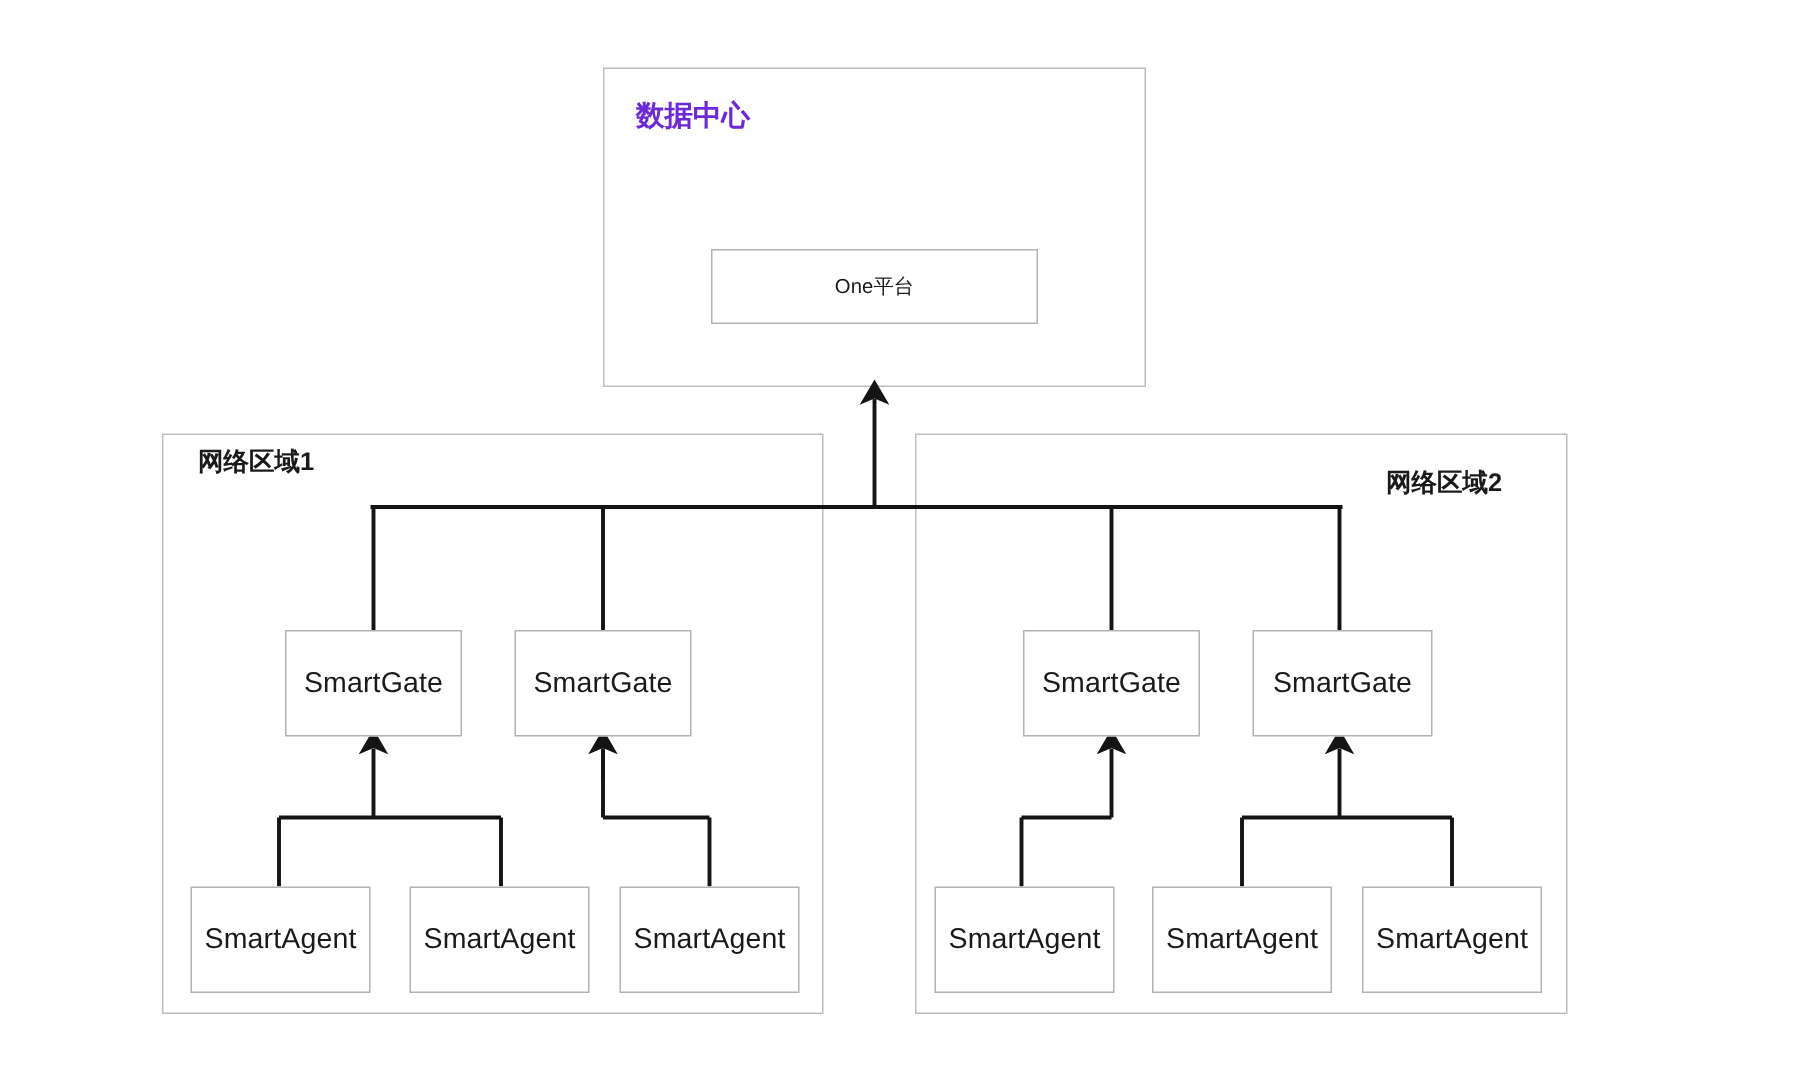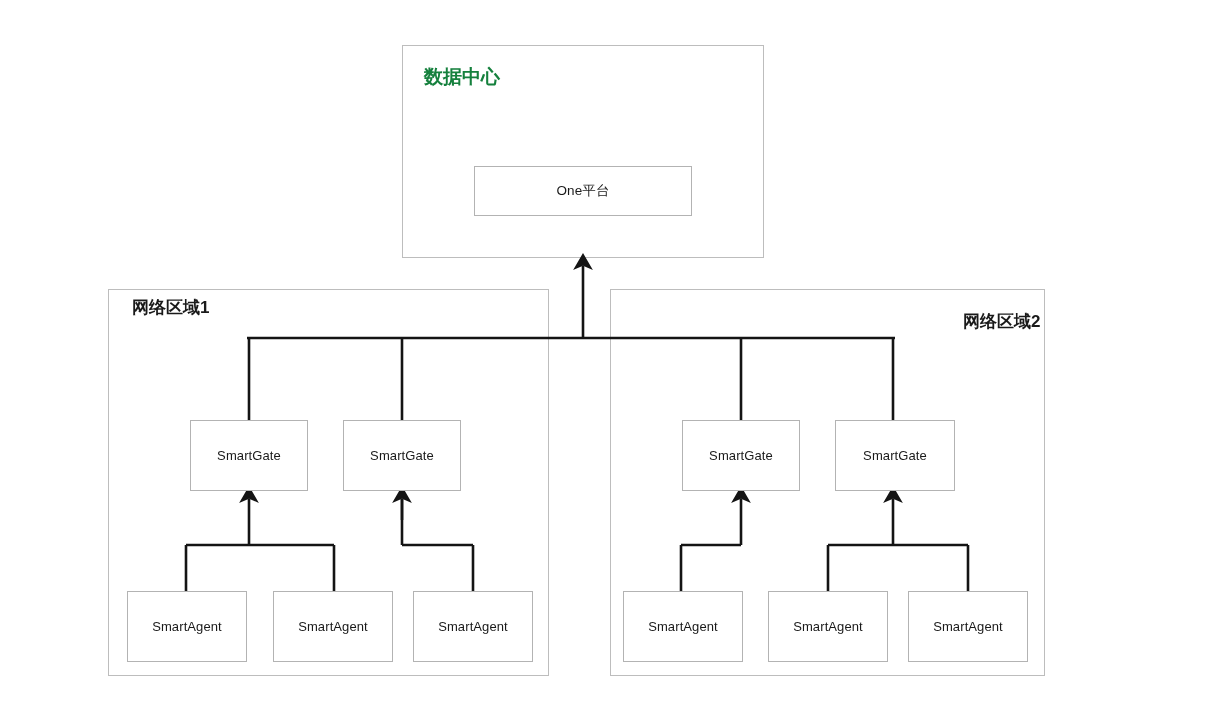--- a/index.html
+++ b/index.html
@@ -42,26 +42,26 @@
     font-weight: bold;
     font-size: 17px;
     color: #1a1a1a;
     white-space: nowrap;
     z-index: 4;
   }
   .dc-title {
     position: absolute;
     font-weight: bold;
     font-size: 19px;
-    color: #15803d;
+    color: #6d28d9;
     white-space: nowrap;
     z-index: 4;
   }
   .node-label {
-    font-size: 13px;
+    font-size: 19px;
     line-height: 1;
     letter-spacing: 0.1px;
     white-space: nowrap;
   }
   .node-label.platform {
     font-size: 13.5px;
   }
   #edge-layer {
     position: absolute;
     left: 0;
@@ -134,21 +134,21 @@
     <span class="node-label">SmartAgent</span>
   </div>
   <div class="node" style="left:273px; top:591px; width:120px; height:71px;">
     <span class="node-label">SmartAgent</span>
   </div>
   <div class="node" style="left:413px; top:591px; width:120px; height:71px;">
     <span class="node-label">SmartAgent</span>
   </div>
 
   <div class="group-box" style="left:610px; top:289px; width:435px; height:387px;"></div>
-  <div class="group-label" style="left:963px; top:310px;">网络区域2</div>
+  <div class="group-label" style="left:924px; top:310px;">网络区域2</div>
 
   <div class="node" style="left:682px; top:420px; width:118px; height:71px;">
     <span class="node-label">SmartGate</span>
   </div>
   <div class="node" style="left:835px; top:420px; width:120px; height:71px;">
     <span class="node-label">SmartGate</span>
   </div>
 
   <div class="node" style="left:623px; top:591px; width:120px; height:71px;">
     <span class="node-label">SmartAgent</span>

